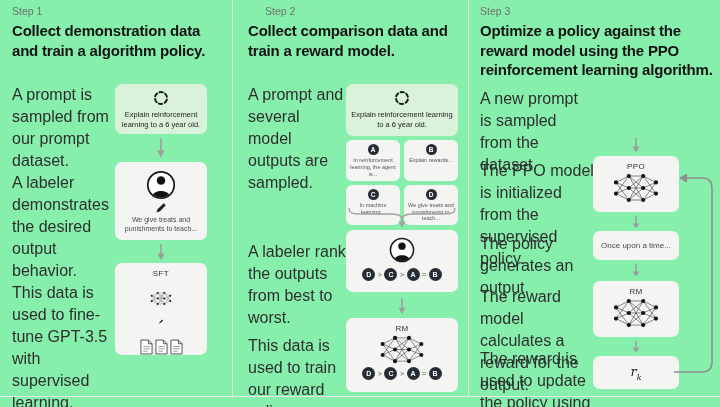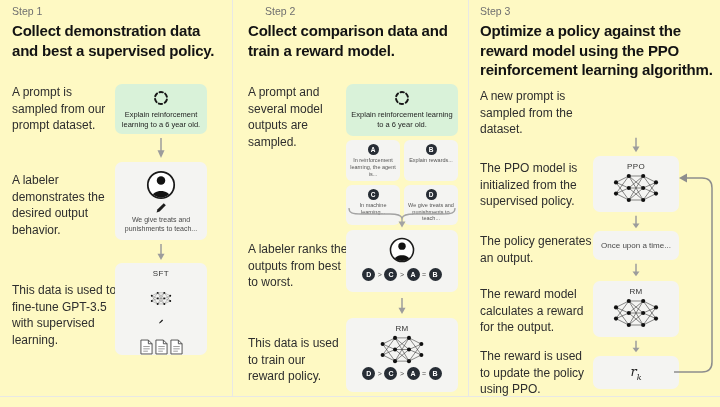--- a/index.html
+++ b/index.html
@@ -1,28 +1,28 @@
 <!DOCTYPE html>
 <html><head>
 <meta charset="utf-8">
 <style>
   html,body { margin:0; padding:0; background:#fff; }
   .page {
-    position:relative; width:720px; height:407px; background:#fef9c3;
+    position:relative; width:720px; height:407px; background:#86efac;
     font-family:"Liberation Sans", sans-serif; overflow:hidden;
   }
   .divider { position:absolute; top:0; width:1px; height:396px; background:#e8e8e5; }
   .bottom-rule { position:absolute; top:396px; left:0; width:720px; height:1px; background:#e8e8e5; }
   .col { position:absolute; top:0; height:397px; }
   .col1 { left:0; width:232px; }
   .col2 { left:232px; width:236px; }
   .col3 { left:468px; width:252px; }
   .step-label { position:absolute; font-size:10.5px; color:#6f6f6f; }
   .title { position:absolute; font-size:15px; font-weight:bold; color:#131313; line-height:1.3; letter-spacing:-0.2px; }
-  .cap { position:absolute; font-size:12px; color:#2e2e2e; line-height:1.38; }
+  .cap { position:absolute; font-size:16px; color:#2e2e2e; line-height:1.38; }
   .box { position:absolute; border-radius:7px; box-sizing:border-box; display:flex; flex-direction:column; align-items:center; }
   .green { background:#d9f2d9; }
   .gray { background:#f4f4f2; }
   .tiny-green { font-size:7.5px; color:#1f1f1f; text-align:center; line-height:1.35; margin-top:3px; padding:0 4px; }
   .tiny { font-size:7px; color:#4a4a4a; text-align:center; line-height:1.35; padding:0 4px; }
   .model-label { font-size:8px; color:#333; letter-spacing:0.4px; margin-bottom:1px; }
   .arrow { position:absolute; }
   .out-grid { position:absolute; display:grid; grid-template-columns:54px 54px; gap:4px; }
   .out-box { background:#f4f4f2; border-radius:6px; padding:4px 3px 3px; display:flex; flex-direction:column; align-items:center; min-height:26px; }
   .letter { width:11px; height:11px; border-radius:50%; background:#272d35; color:#fff; font-size:6.5px; font-weight:bold;
@@ -94,21 +94,21 @@
                C48 14 45 15 42 14 C41 16 39 17 37 16 L38 20 L35 20 L35 16 C30 18 26 18 22 16
                L23 20 L20 20 L19 15 C15 15 11 14 9 12 C5 14 3 18 2 15 Z" fill="#131313"></path>
     </symbol>
   </defs>
 </svg>
 
 <div class="page">
 
   <div class="col col1">
     <div class="step-label" style="left:12px; top:5px;">Step 1</div>
-    <div class="title" style="left:12px; top:21px; width:208px;">Collect demonstration data and best a supervised policy.</div>
+    <div class="title" style="left:12px; top:21px; width:208px;">Collect demonstration data and train a algorithm policy.</div>
 
     <div class="cap" style="left:12px; top:84px; width:100px;">A prompt is sampled from our prompt dataset.</div>
     <div class="cap" style="left:12px; top:172px; width:100px;">A labeler demonstrates the desired output behavior.</div>
     <div class="cap" style="left:12px; top:282px; width:108px;">This data is used to fine-tune GPT-3.5 with supervised learning.</div>
 
     <div class="box green" style="left:115px; top:84px; width:92px; height:50px; padding-top:5px;">
       <svg width="18" height="18">
           <use href="#sym-loop"></use>
         </svg>
       <div class="tiny-green">Explain reinforcement learning to a 6 year old.</div>

